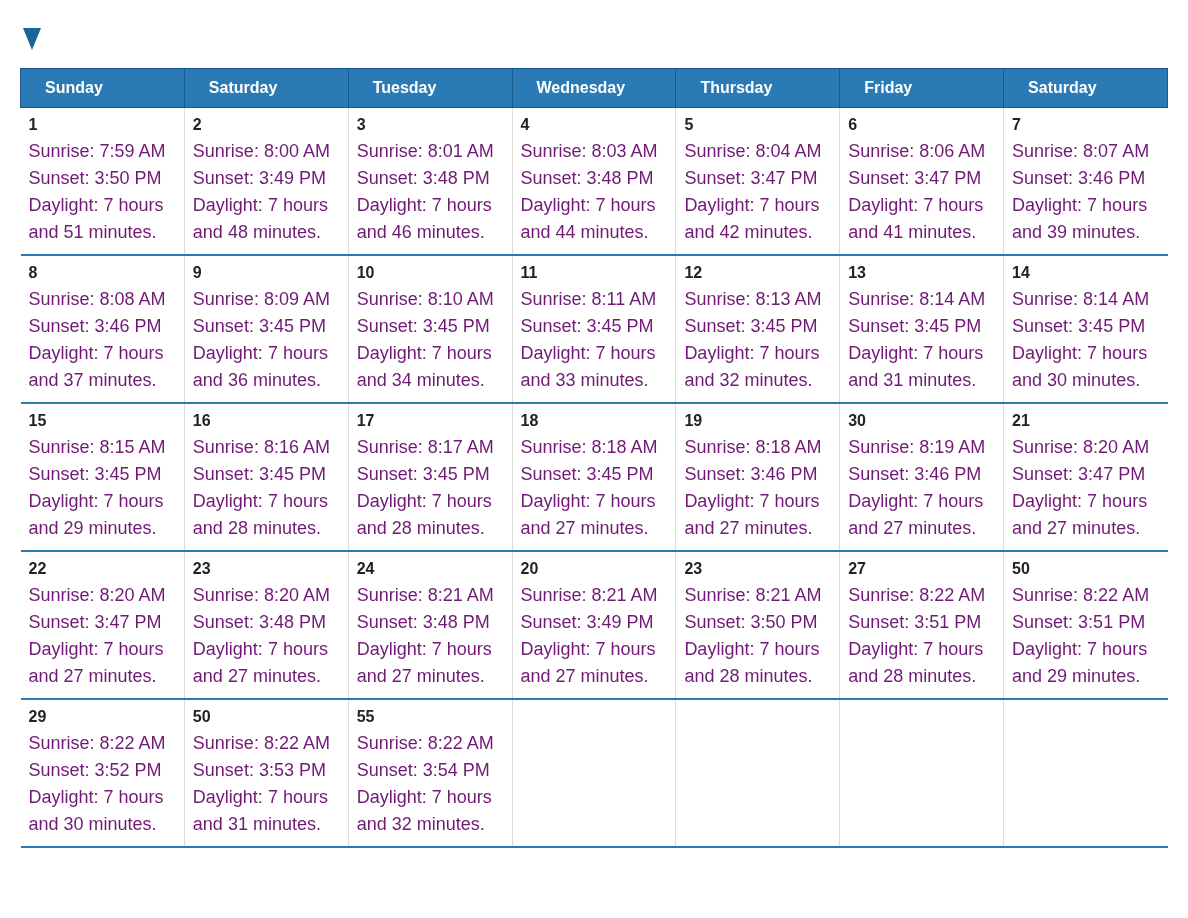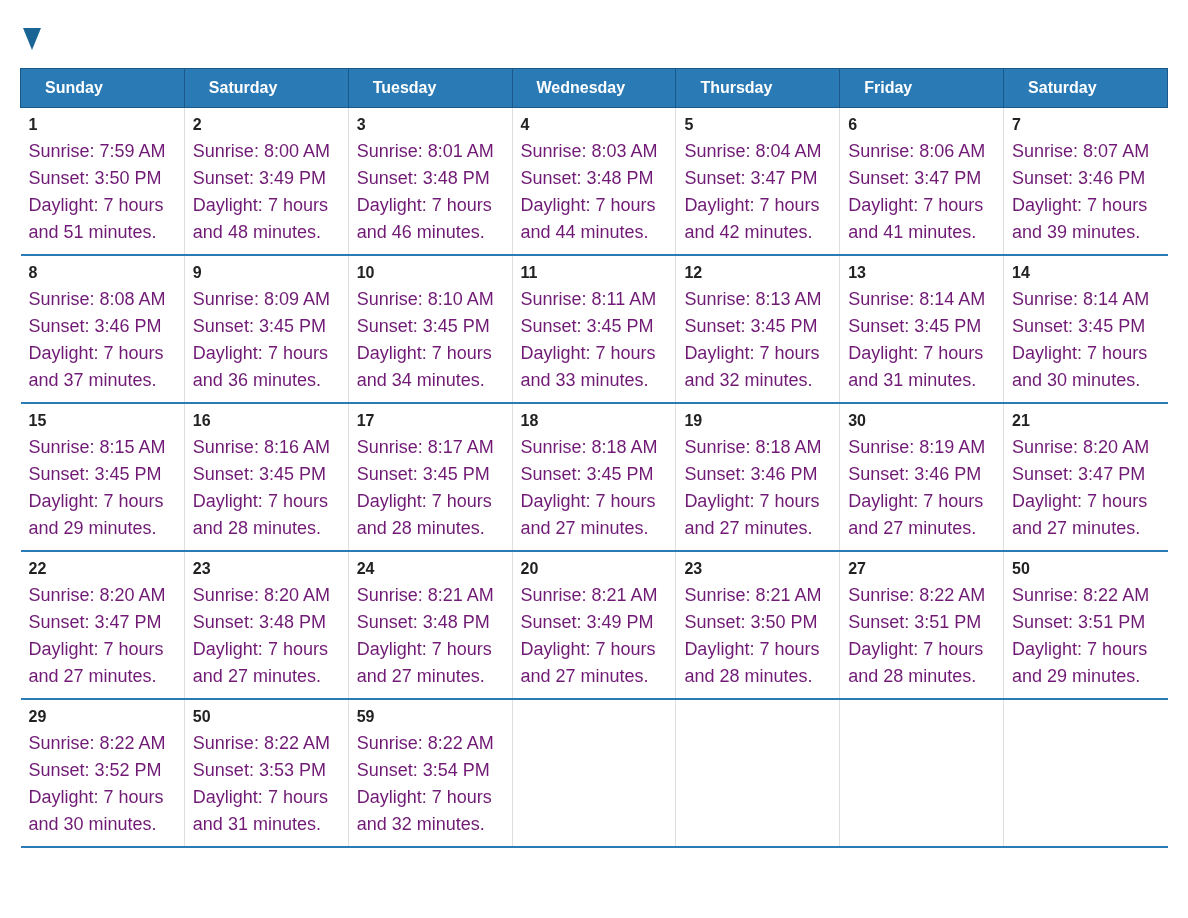--- a/index.html
+++ b/index.html
@@ -400,21 +400,21 @@
         <td>
         <span class="day-number">50</span>
         <div class="day-info">
           Sunrise: 8:22 AM<br>
           Sunset: 3:53 PM<br>
           Daylight: 7 hours<br>
           and 31 minutes.
         </div>
       </td>
         <td>
-        <span class="day-number">59</span>
+        <span class="day-number">55</span>
         <div class="day-info">
           Sunrise: 8:22 AM<br>
           Sunset: 3:54 PM<br>
           Daylight: 7 hours<br>
           and 32 minutes.
         </div>
       </td>
         <td class="empty-cell"></td>
         <td class="empty-cell"></td>
         <td class="empty-cell"></td>

